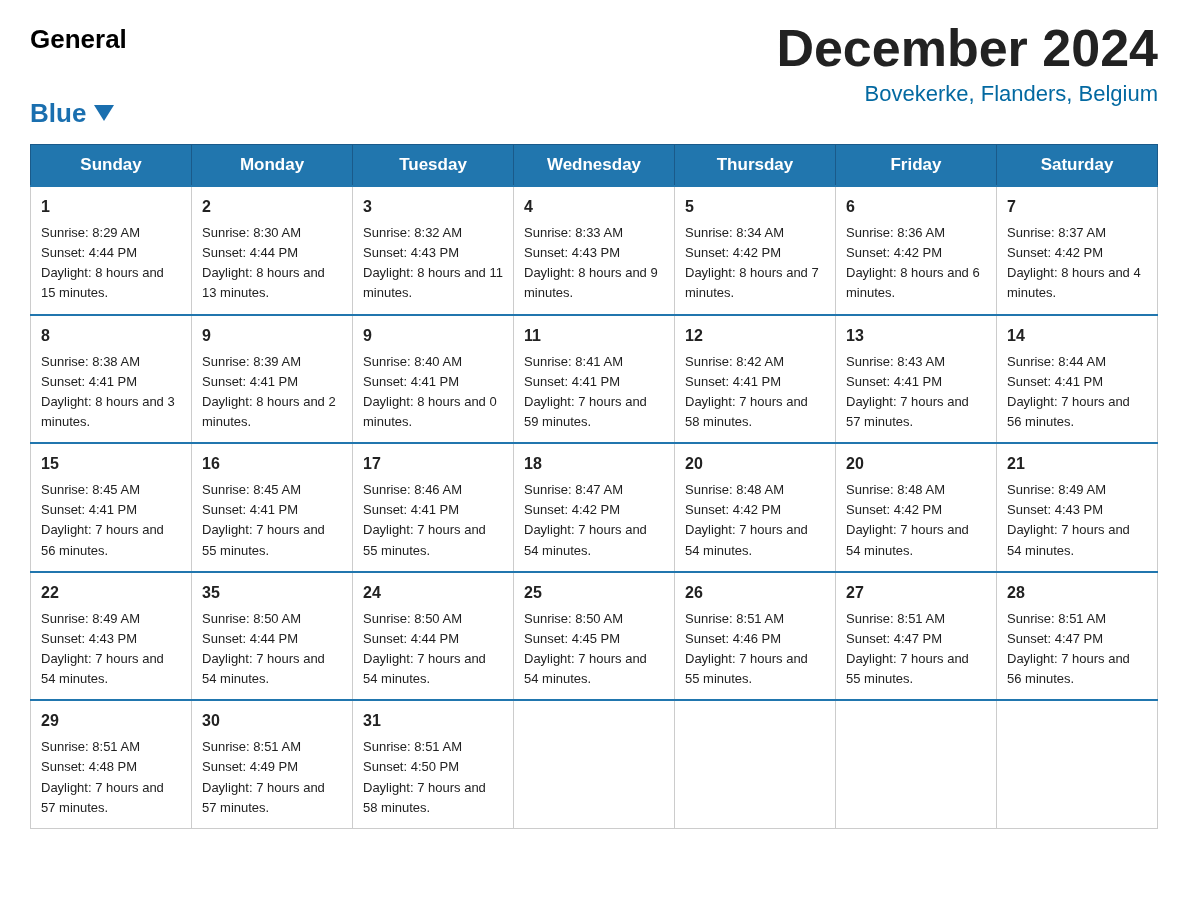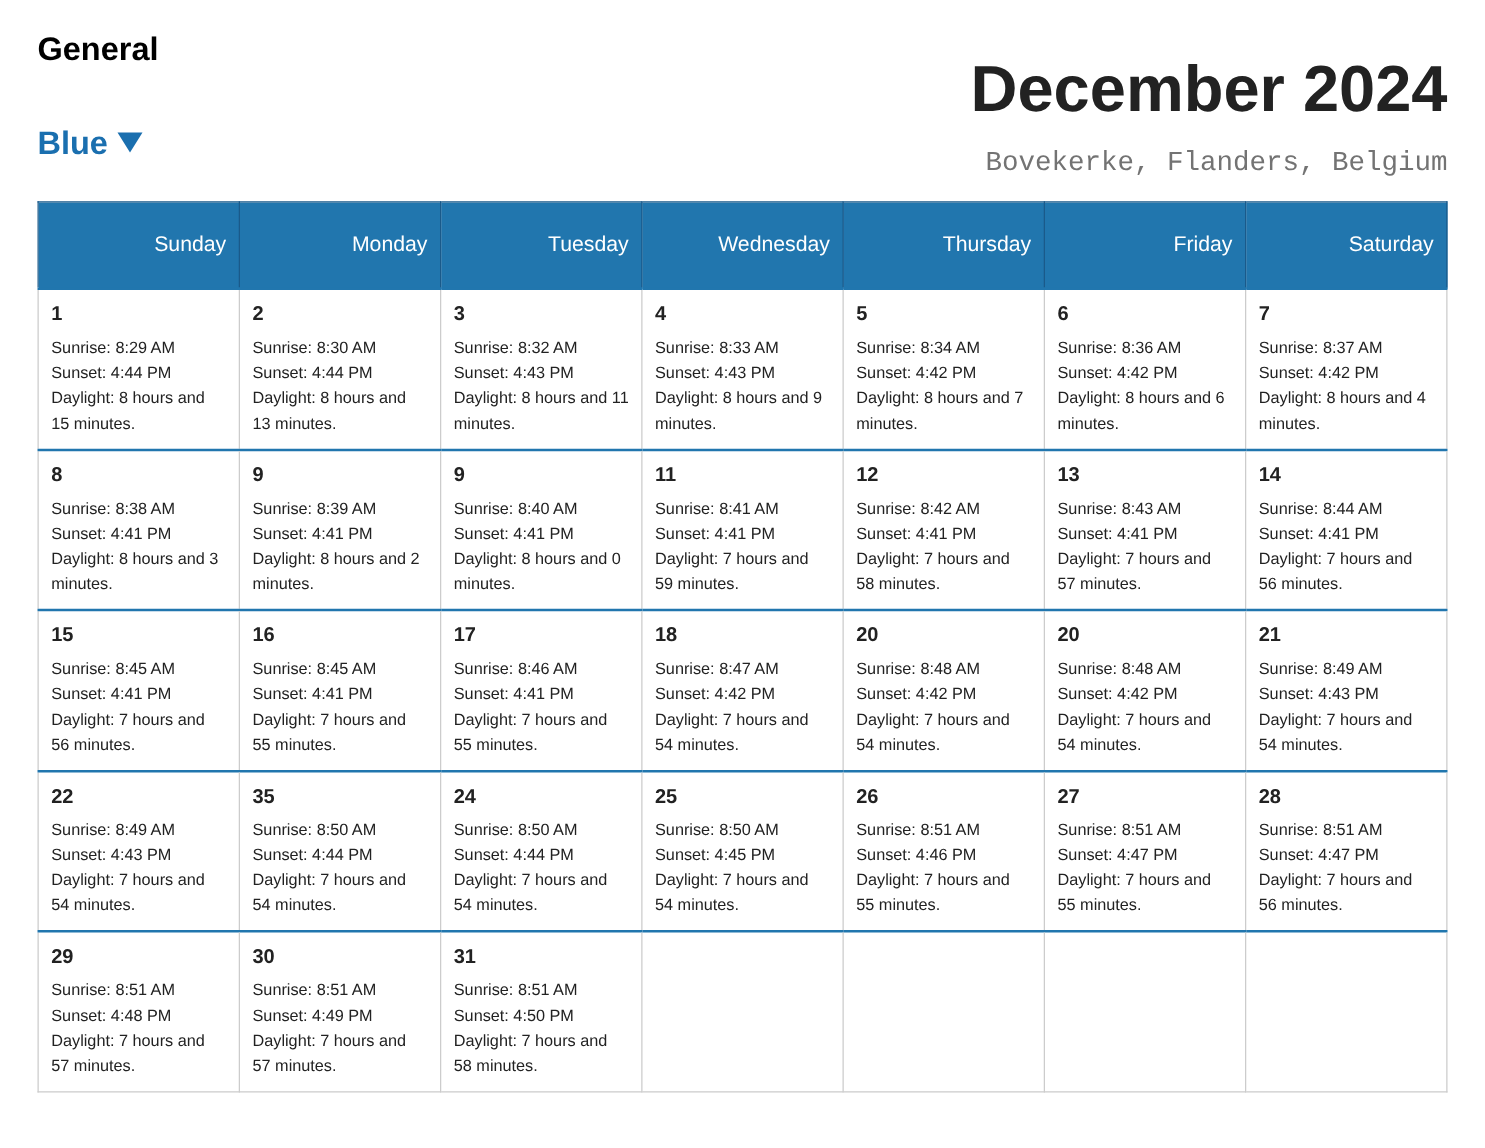--- a/index.html
+++ b/index.html
@@ -49,40 +49,38 @@
       margin-left: 4px;
     }
     .title-area {
       text-align: right;
     }
     .month-title {
       font-size: 52px;
       font-weight: bold;
       color: #222;
       line-height: 1.1;
-      margin-top: 24px;
     }
     .location {
       font-size: 22px;
-      color: #737373;
-      margin-top: 17px;
-      font-family: Liberation Mono, monospace;
+      color: #0369a1;
+      margin-top: 4px;
     }
     table {
       width: 100%;
       border-collapse: collapse;
       table-layout: fixed;
     }
     thead tr th {
       background-color: #2176ae;
       color: #fff;
       font-size: 17px;
-      font-weight: normal;
-      padding: 24px 10px;
-      text-align: right;
+      font-weight: bold;
+      padding: 10px 10px;
+      text-align: center;
       border: 1px solid #1a5a8a;
     }
     tbody tr td {
       vertical-align: top;
       padding: 8px 10px 10px 10px;
       font-size: 13.5px;
       color: #222;
       border: 1px solid #ccc;
       border-top: 2px solid #2176ae;
       min-height: 90px;

